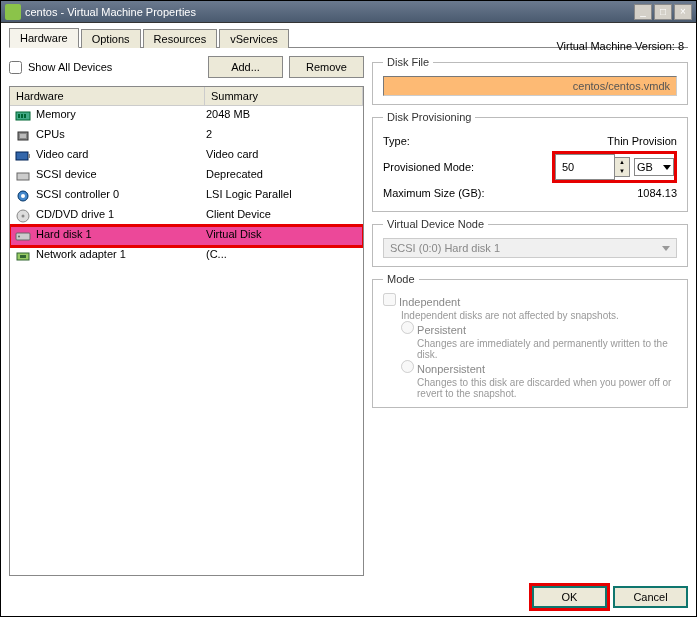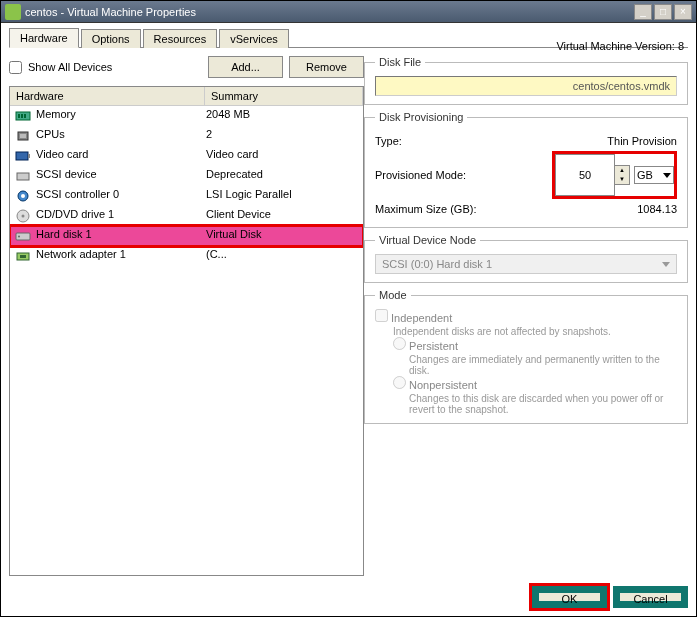--- a/index.html
+++ b/index.html
@@ -7,57 +7,57 @@
 .titlebar{height:22px;background:linear-gradient(#6b7a8f,#4a5a6f);color:#fff;display:flex;align-items:center;padding:0 4px;border-bottom:1px solid #333}
 .titlebar .icon{width:16px;height:16px;background:#8bc34a;border-radius:2px;margin-right:4px;display:inline-block}
 .titlebar .title{flex:1}
 .winbtns{display:flex}
 .winbtn{width:18px;height:16px;background:#d4d0c8;border:1px solid #888;margin-left:2px;display:flex;align-items:center;justify-content:center;font-size:10px;cursor:pointer}
 .content{padding:4px 8px 8px 8px;display:flex;flex-direction:column;height:calc(100% - 22px)}
 .tabrow{display:flex;align-items:flex-end;border-bottom:1px solid #888;position:relative}
 .tab{padding:3px 10px;border:1px solid #888;border-bottom:none;background:#ece9d8;margin-right:2px;cursor:pointer;position:relative;top:1px}
 .tab.active{background:#f5f3eb;border-bottom:1px solid #f5f3eb}
 .version{position:absolute;right:4px;top:13px}
-.mainrow{display:flex;flex:1;gap:0;padding-top:8px;min-height:0}
+.mainrow{display:flex;flex:1;gap:8px;padding-top:8px;min-height:0}
 .leftcol{width:355px;display:flex;flex-direction:column}
 .toprow{display:flex;align-items:center;margin-bottom:8px}
 .chk{margin-right:6px}
 .btn{width:75px;height:22px;border:1px solid #888;background:#ece9d8;cursor:pointer}
 .devlist{flex:1;border:1px solid #888;background:#fff;overflow:auto}
 .devhdr{display:flex;background:#ece9d8;border-bottom:1px solid #ccc}
 .devhdr div{padding:3px 6px;border-right:1px solid #ccc}
 .hcol1{width:195px}
 .hcol2{flex:1}
 .devrow{display:flex;align-items:flex-start;padding:2px 4px;cursor:pointer}
 .devrow.sel{background:#ec4899}
 .devrow.hl{outline:3px solid #e60000;outline-offset:-1px}
 .dicon{width:18px;height:16px;margin-right:4px;display:inline-flex;align-items:center;justify-content:center;flex-shrink:0}
 .dname{width:170px}
 .dsum{flex:1;white-space:nowrap;overflow:hidden;text-overflow:ellipsis}
 .rightcol{flex:1;display:flex;flex-direction:column;gap:6px}
 fieldset{border:1px solid #bbb;padding:8px 10px}
 legend{padding:0 4px;color:#333}
-.dfile{border:1px inset #ccc;background:#fef9c3;padding:3px 6px;text-align:right;color:#555}
+.dfile{border:1px inset #ccc;background:#fdba74;padding:3px 6px;text-align:right;color:#555}
 .prow{display:flex;align-items:center;margin:4px 0}
 .plabel{flex:1}
 .pval{min-width:100px;text-align:right}
 .hlbox{border:3px solid #e60000;display:inline-flex;align-items:center}
-.sizeinput{width:60px;text-align:center;border:1px solid #888;padding:14px;background:#fff}
+.sizeinput{width:60px;text-align:left;border:1px solid #888;padding:6px;background:#fff}
 .spinbtns{display:flex;flex-direction:column;border:1px solid #888;border-left:none}
 .spinbtns div{width:14px;height:9px;background:#ece9d8;font-size:6px;text-align:center;line-height:8px;cursor:pointer}
 .unitsel{width:40px;border:1px solid #888;padding:2px;background:#fff;cursor:pointer;display:inline-flex;align-items:center;margin-left:4px}
 .unitsel .dd{margin-left:auto;border-left:4px solid transparent;border-right:4px solid transparent;border-top:5px solid #000}
 .vnode{color:#888}
 .nodesel{border:1px solid #ccc;background:#f0f0f0;padding:3px 6px;color:#888;display:flex;align-items:center}
 .nodesel .dd{margin-left:auto;border-left:4px solid transparent;border-right:4px solid transparent;border-top:5px solid #999}
 .modelabel{color:#888}
 .modeopt{margin-left:18px;color:#888}
 .modedesc{margin-left:34px;color:#999;font-size:10px;margin-top:2px}
 .footer{display:flex;justify-content:flex-end;padding:10px 0 0 0;gap:6px}
-.ftbtn{width:75px;height:22px;border:7px solid #0f766e;background:#ece9d8;cursor:pointer}
+.ftbtn{width:75px;height:22px;border:2px solid #0f766e;background:#ece9d8;cursor:pointer}
 .hlbtn{outline:3px solid #e60000}
 </style>
 </head>
 <body>
 
 <div class="titlebar">
   <span class="icon"></span>
   <span class="title">centos - Virtual Machine Properties</span>
   <div class="winbtns">
     <div class="winbtn">_</div>

